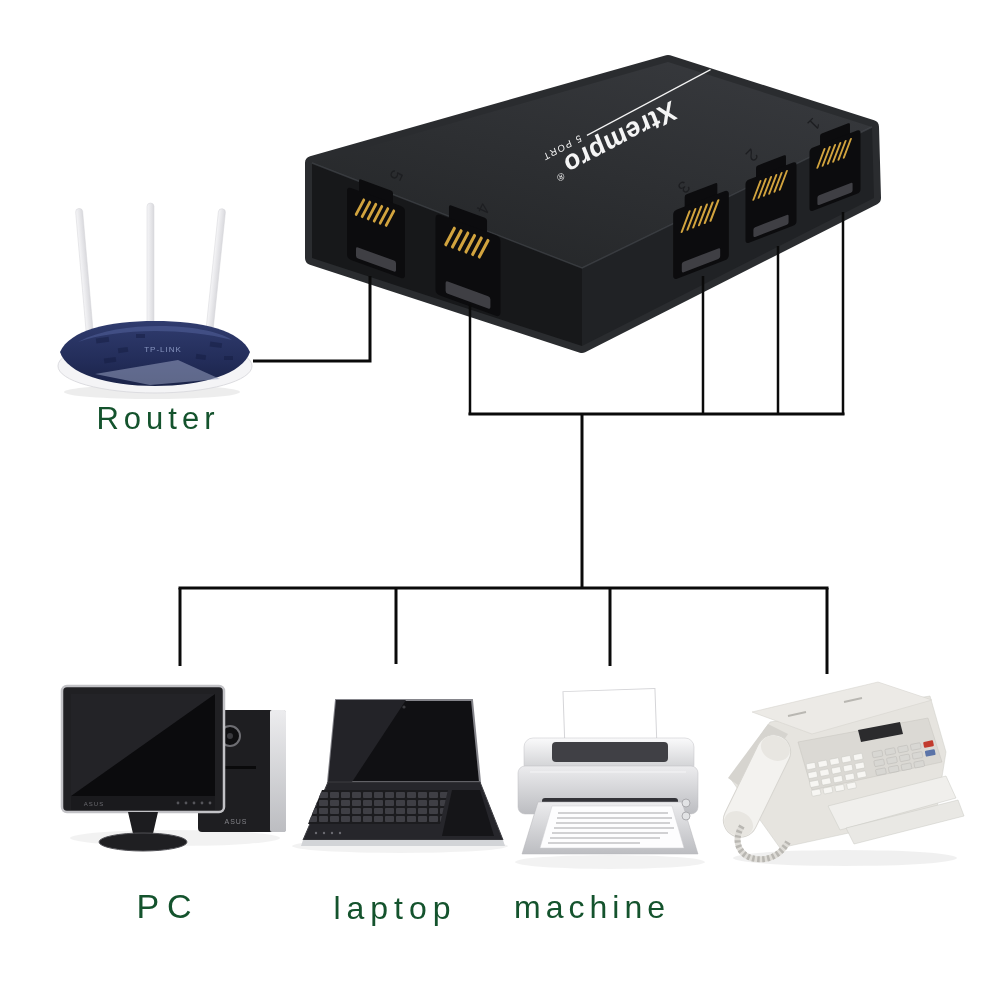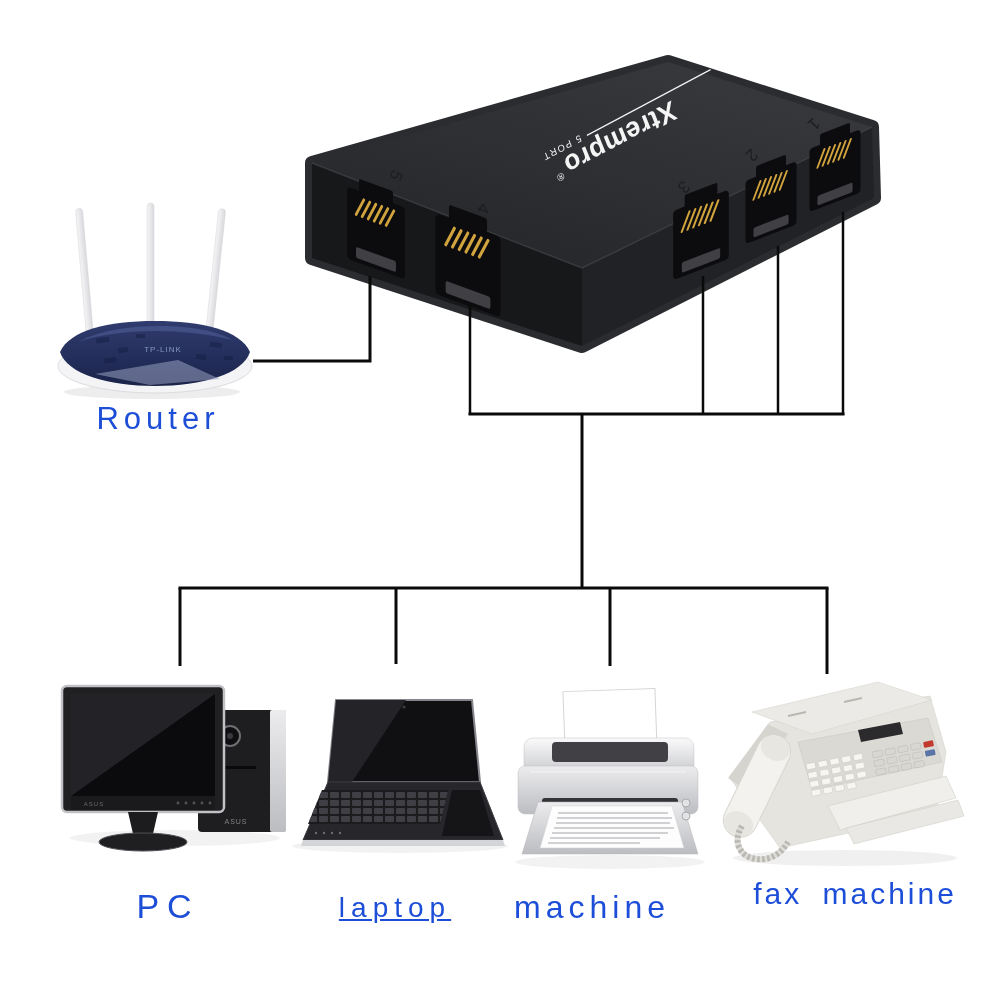--- a/index.html
+++ b/index.html
@@ -3,25 +3,25 @@
 <meta charset="utf-8">
 <style>
   html,body{margin:0;padding:0;background:#fff;}
   .canvas{
     position:relative;width:1000px;height:1000px;background:#ffffff;overflow:hidden;
     font-family:"Liberation Sans", sans-serif;
   }
   .stage{position:absolute;left:0;top:0;width:1000px;height:1000px;}
   .dev-label{
     position:absolute;transform:translate(-50%,-50%);
-    color:#1d4ed8;white-space:nowrap;
+    color:#14532d;white-space:nowrap;
   }
   .lbl-router{left:158px;top:419px;font-size:31px;letter-spacing:5px;}
   .lbl-pc{left:168px;top:906px;font-size:34px;letter-spacing:8px;}
-  .lbl-laptop{left:395px;top:908px;font-size:28px;letter-spacing:6px;text-decoration:underline;}
+  .lbl-laptop{left:395px;top:908px;font-size:32px;letter-spacing:6px;}
   .lbl-printer{left:592px;top:907px;font-size:32px;letter-spacing:5px;}
   .lbl-fax{left:855px;top:894px;font-size:30px;letter-spacing:3px;word-spacing:9px;}
   svg text{font-family:"Liberation Sans", sans-serif;}
 </style>
 </head>
 <body>
 
 <div class="canvas">
   <svg class="stage" viewBox="0 0 1000 1000">
     <defs>
@@ -304,14 +304,13 @@
       <path d="M742,826 C732,842 740,857 756,859 C772,861 782,852 788,842" fill="none" stroke="#b9b7b2" stroke-width="6" stroke-dasharray="2.5,2.5"></path>
       <polygon points="828,806 946,776 956,798 840,830" fill="#f0efec" stroke="#c9c8c3" stroke-width="0.5"></polygon>
       <polygon points="846,828 958,800 964,816 854,844" fill="#e9e8e4" stroke="#c9c8c3" stroke-width="0.5"></polygon>
     </g>
   </svg>
 
   <div class="dev-label lbl-router">Router</div>
   <div class="dev-label lbl-pc">PC</div>
   <div class="dev-label lbl-laptop">laptop</div>
   <div class="dev-label lbl-printer">machine</div>
-  <div class="dev-label lbl-fax">fax machine</div>
 </div>
 
 </body></html>

